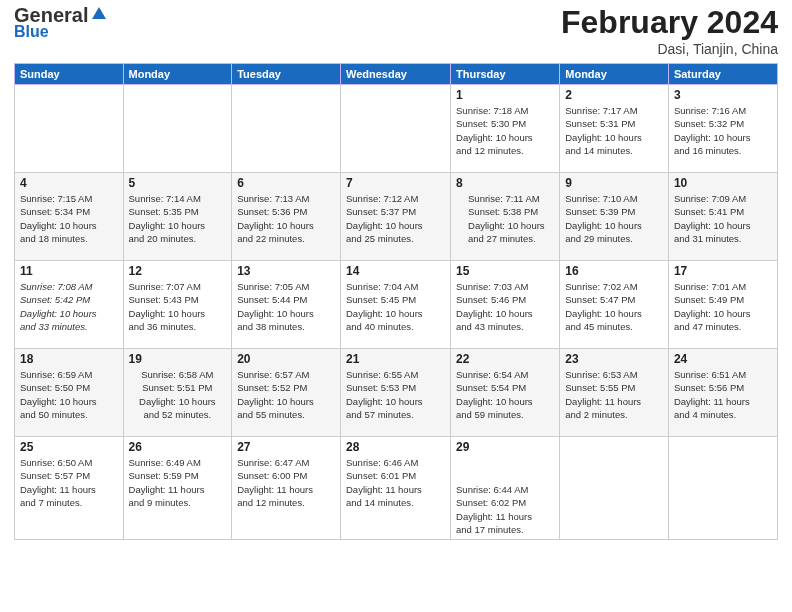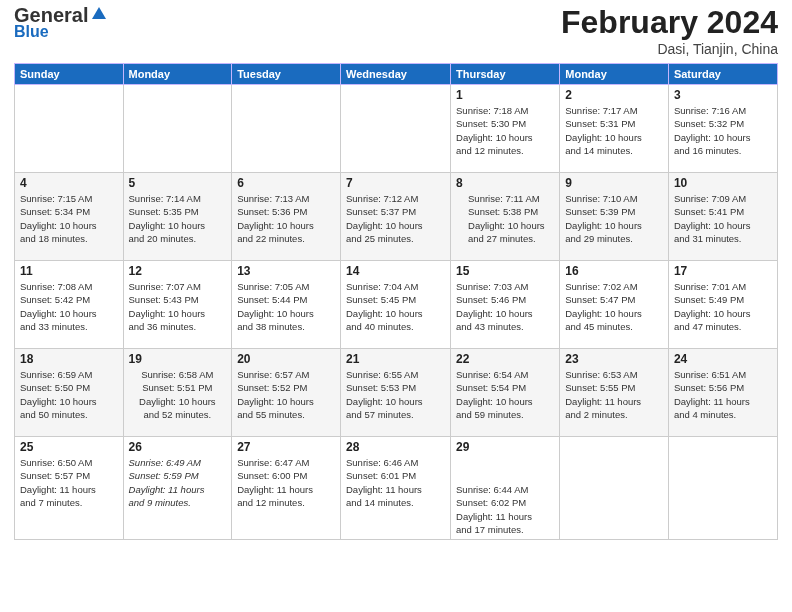--- a/index.html
+++ b/index.html
@@ -192,21 +192,21 @@
             <span class="day-num">10</span>
             <div class="day-info" style="white-space: pre-line;">Sunrise: 7:09 AM
 Sunset: 5:41 PM
 Daylight: 10 hours
 and 31 minutes.</div>
           </td>
         </tr>
         <tr>
           <td>
             <span class="day-num">11</span>
-            <div class="day-info" style="white-space: pre-line;">Sunrise: 7:08 AM
+            <div class="day-info" style="white-space: pre-line; font-style: italic;">Sunrise: 7:08 AM
 Sunset: 5:42 PM
 Daylight: 10 hours
 and 33 minutes.</div>
           </td>
           <td>
             <span class="day-num">12</span>
             <div class="day-info" style="white-space: pre-line;">Sunrise: 7:07 AM
 Sunset: 5:43 PM
 Daylight: 10 hours
 and 36 minutes.</div>
@@ -301,21 +301,21 @@
         <tr>
           <td>
             <span class="day-num">25</span>
             <div class="day-info" style="white-space: pre-line;">Sunrise: 6:50 AM
 Sunset: 5:57 PM
 Daylight: 11 hours
 and 7 minutes.</div>
           </td>
           <td>
             <span class="day-num">26</span>
-            <div class="day-info" style="white-space: pre-line; font-style: italic;">Sunrise: 6:49 AM
+            <div class="day-info" style="white-space: pre-line;">Sunrise: 6:49 AM
 Sunset: 5:59 PM
 Daylight: 11 hours
 and 9 minutes.</div>
           </td>
           <td>
             <span class="day-num">27</span>
             <div class="day-info" style="white-space: pre-line;">Sunrise: 6:47 AM
 Sunset: 6:00 PM
 Daylight: 11 hours
 and 12 minutes.</div>

